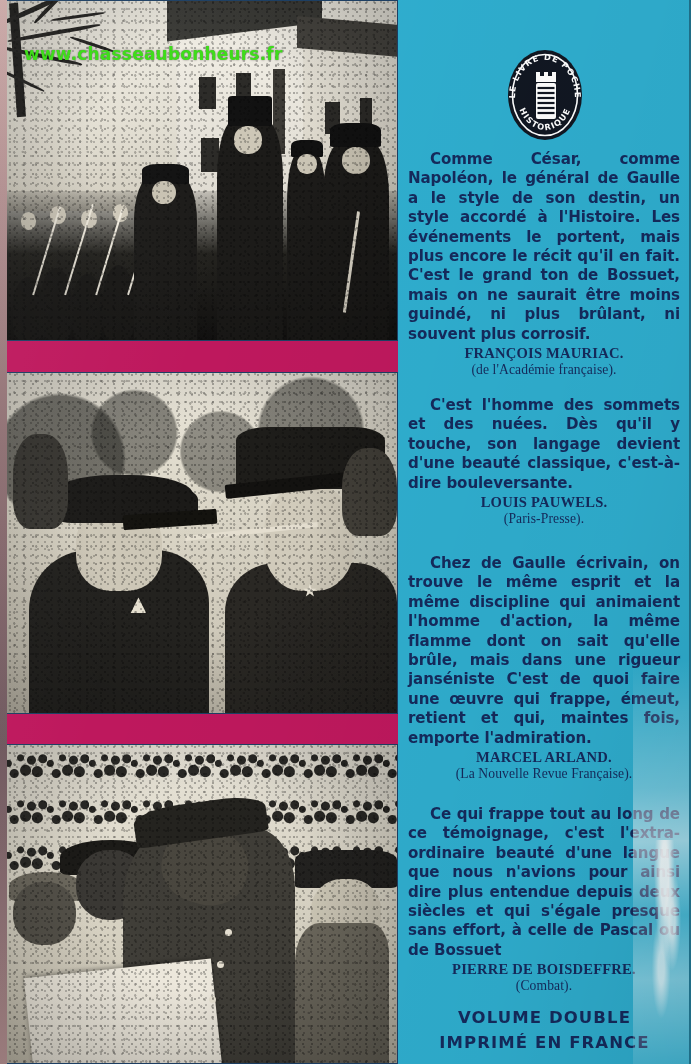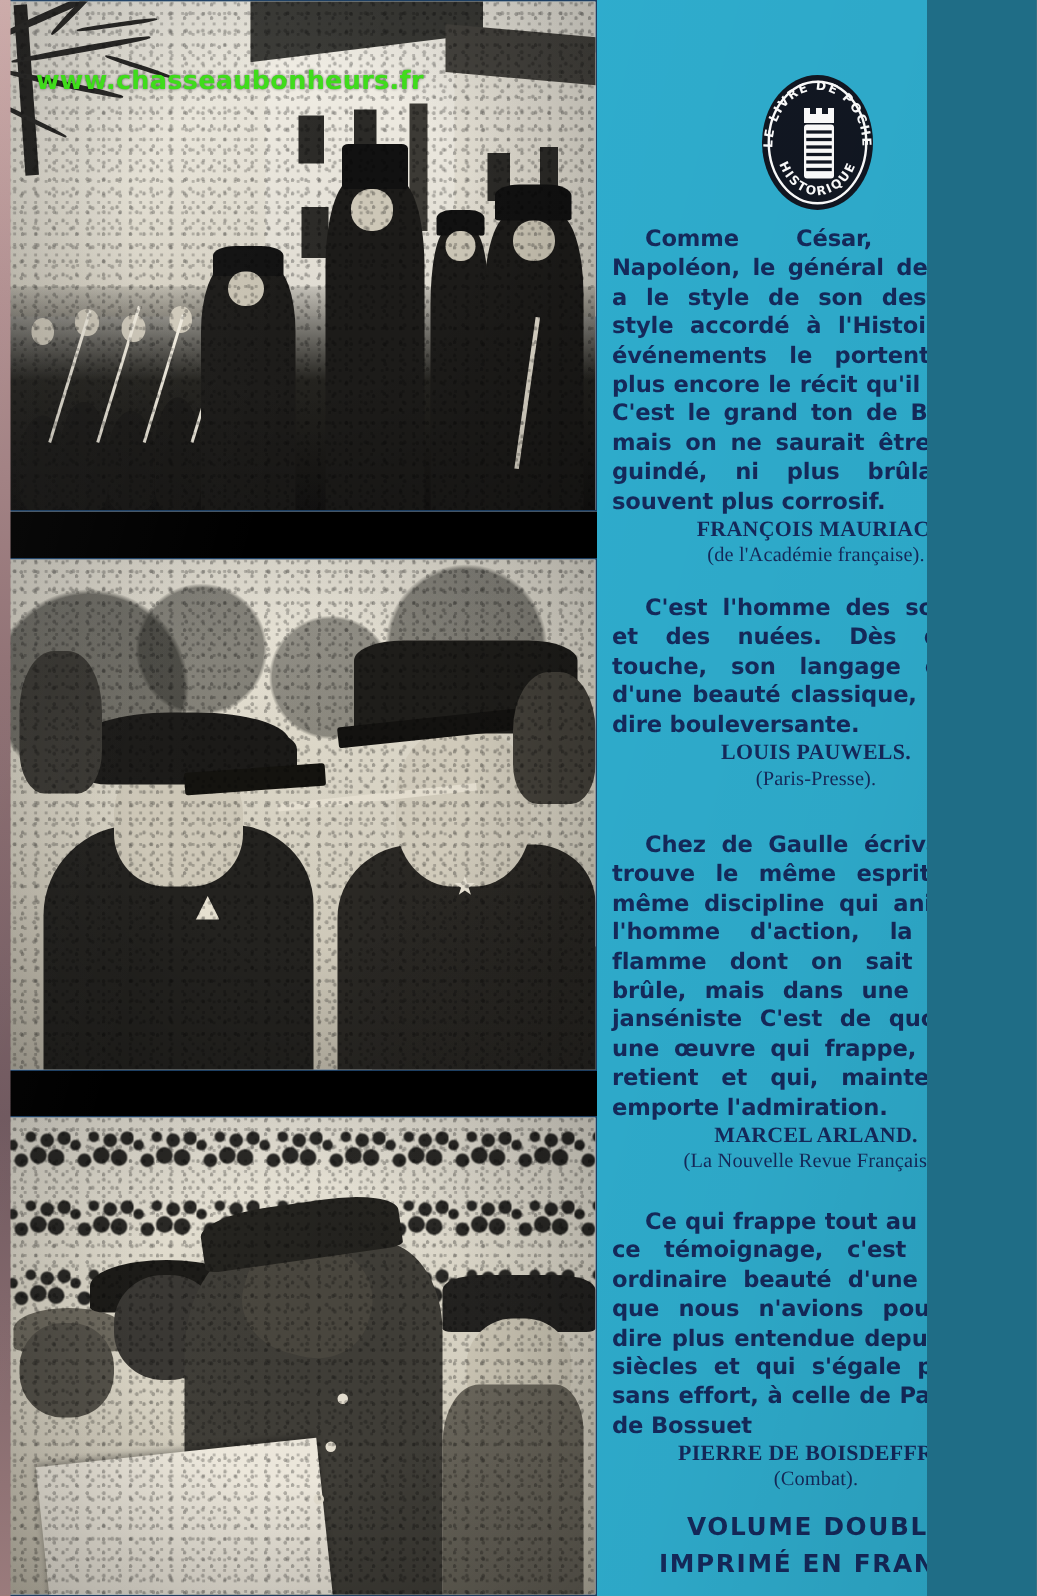--- a/index.html
+++ b/index.html
@@ -4,22 +4,22 @@
 <style>
   * { margin:0; padding:0; box-sizing:border-box; }
   html, body {
     width:691px; height:1064px;
     background:#1f6d86;
     font-family:"Liberation Sans", sans-serif;
     overflow:hidden;
   }
   #cover {
     position:relative;
-    width:618px; height:1064px;
-    background:#000000;
+    width:689px; height:1064px;
+    background:#be185d;
     overflow:hidden;
   }
 
   
   .edge-strip {
     position:absolute; left:0; top:0; width:7px; height:1064px;
     background:linear-gradient(180deg,#caa8a6 0%, #b08d8e 18%, #8e6f72 42%, #6f585e 70%, #9a7b7c 100%);
     z-index:9;
   }
 

